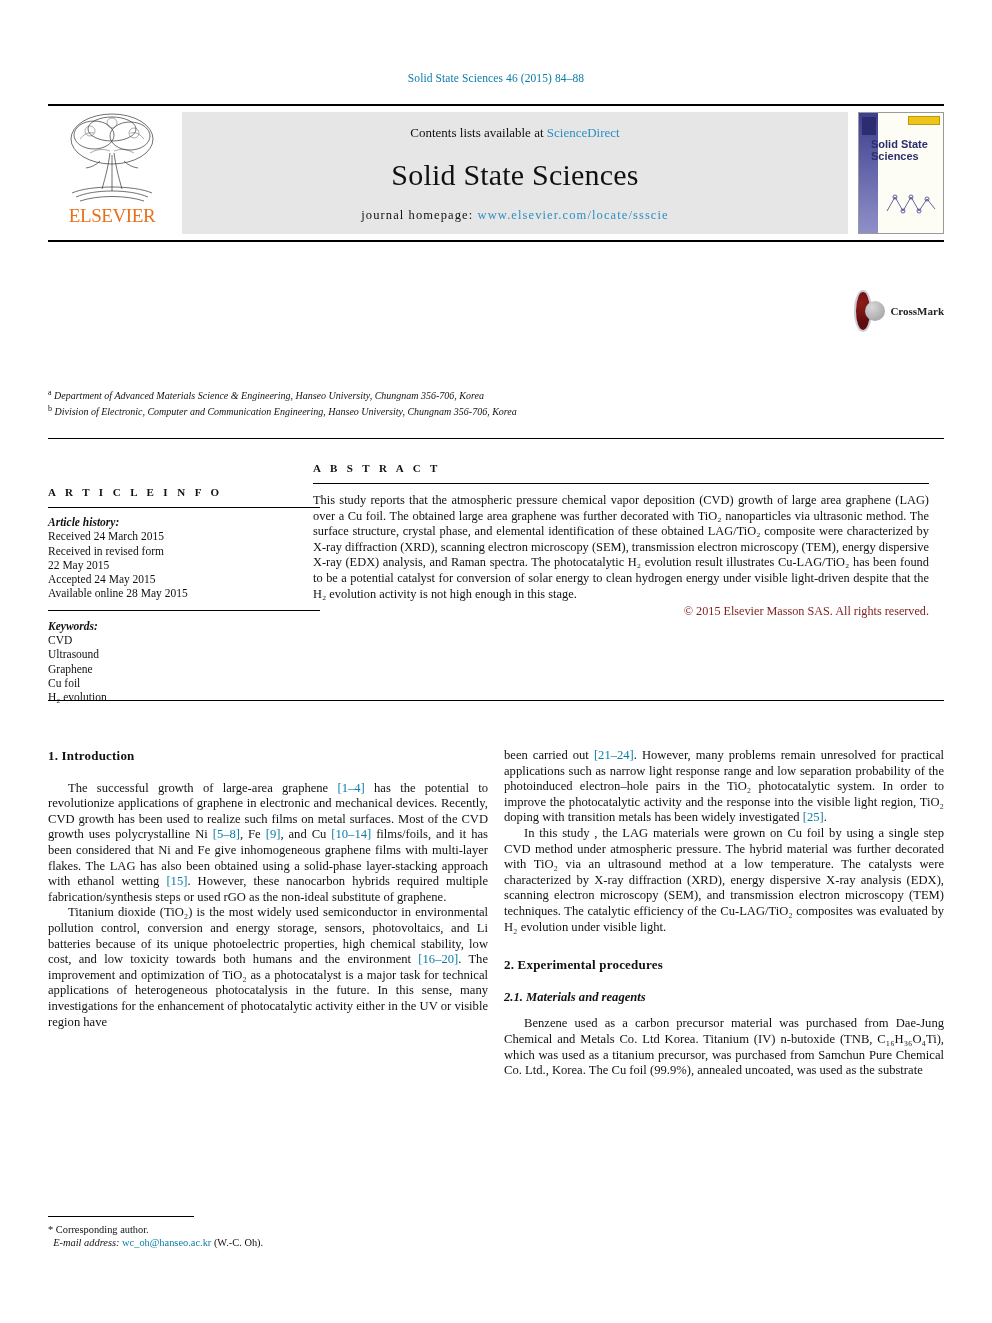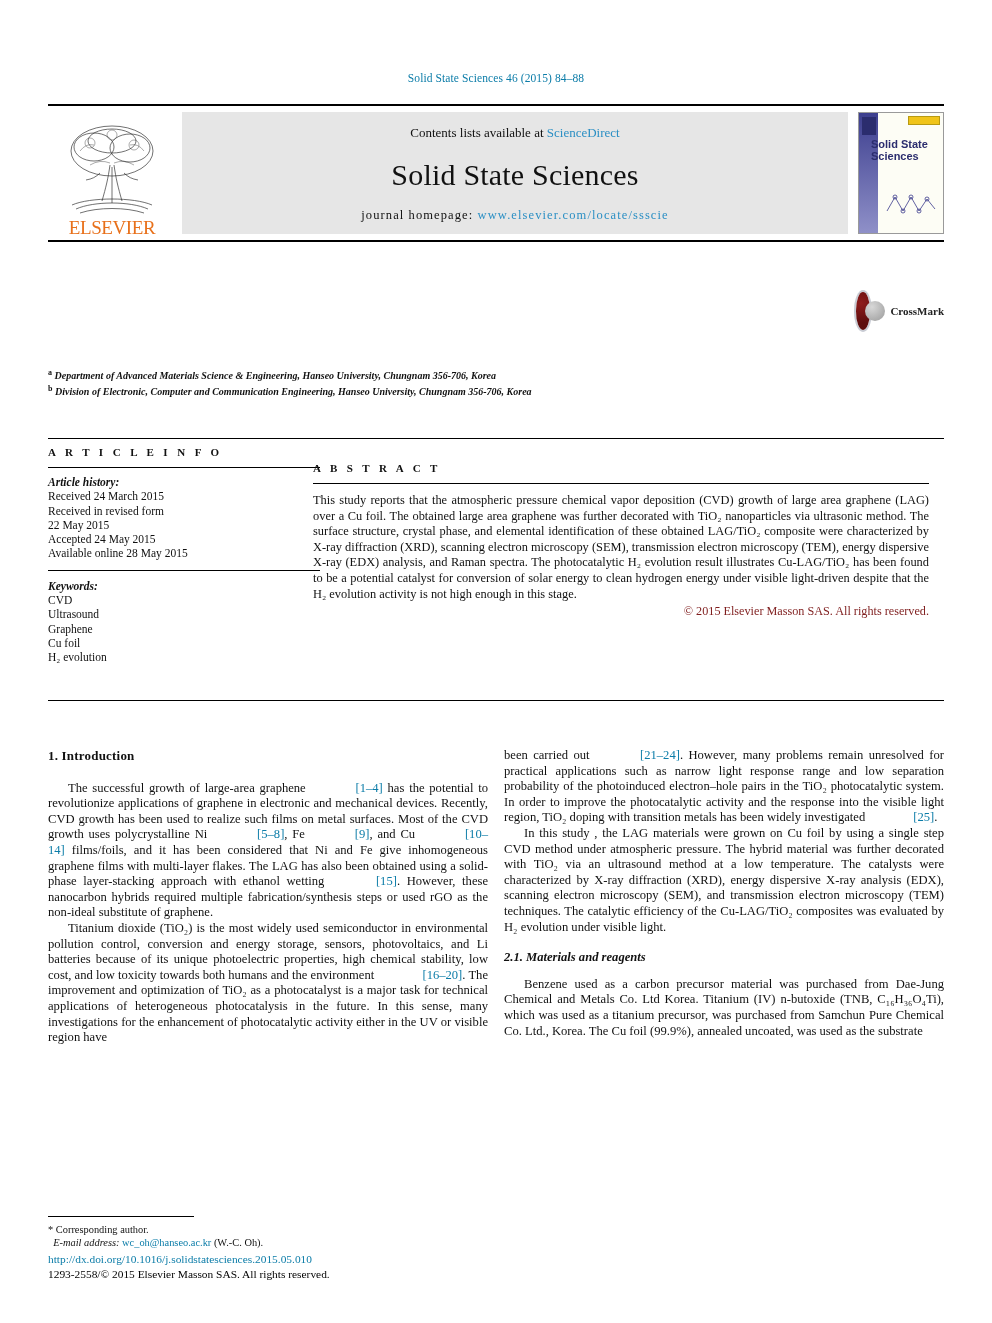--- a/index.html
+++ b/index.html
@@ -47,21 +47,21 @@
     display: flex;
     align-items: stretch;
   }
   .elsevier-logo {
     width: 128px;
     flex: 0 0 128px;
     display: flex;
     flex-direction: column;
     align-items: center;
     justify-content: flex-end;
-    padding-bottom: 3px;
+    padding-bottom: 15px;
     box-sizing: border-box;
   }
   .tree-svg { display:block; }
   .elsevier-word {
     font-family: "Liberation Serif", serif;
     font-size: 19px;
     letter-spacing: -0.4px;
     color: #e8701a;
     line-height: 1;
     margin-top: 1px;
@@ -177,48 +177,47 @@
     position: absolute;
     top: 360px;
     left: 48px;
     width: 880px;
     font-size: 17px;
     color: #111;
   }
   .authors sup { font-size: 10.5px; color: #2b8fc4; vertical-align: super; }
   .affils {
     position: absolute;
-    top: 367px;
+    top: 387px;
     left: 48px;
     width: 880px;
     font-size: 10px;
     font-style: italic;
     line-height: 12.2px;
     color: #111;
-    font-weight: bold;
   }
   .affils sup { font-style: normal; font-size: 8px; vertical-align: super; }
 
   
   .rule-top {
     position: absolute;
     top: 438px;
     left: 48px;
     width: 896px;
     border-top: 1px solid #000;
   }
   .sec-head {
     font-size: 11px;
     font-weight: 700;
     letter-spacing: 3.4px;
     color: #111;
   }
   .info-col {
     position: absolute;
-    top: 446px;
+    top: 486px;
     left: 48px;
     width: 272px;
   }
   .info-rule {
     border-top: 1.6px solid #000;
     margin: 9px 0 7px 0;
   }
   .info-body {
     font-size: 11.5px;
     line-height: 14.3px;
@@ -279,21 +278,21 @@
   }
   .col h3 {
     font-size: 12.6px;
     font-weight: 700;
     font-style: italic;
     margin: 15px 0 11px 0;
     text-align: left;
   }
   .col h2.spaced { margin-top: 22px; }
   .col p { margin: 0; text-indent: 20px; }
-  .ref { color: #0b7ca8; margin-left: 45px; }
+  .ref { color: #0b7ca8; }
 
   
   .footnote {
     position: absolute;
     left: 48px;
     top: 1216px;
     width: 440px;
     font-size: 10.4px;
     line-height: 13px;
     color: #111;
@@ -432,32 +431,29 @@
 
   <div class="col left">
     <h2>1. Introduction</h2>
     <p>The successful growth of large-area graphene <span class="ref">[1–4]</span> has the potential to revolutionize applications of graphene in electronic and mechanical devices. Recently, CVD growth has been used to realize such films on metal surfaces. Most of the CVD growth uses polycrystalline Ni <span class="ref">[5–8]</span>, Fe <span class="ref">[9]</span>, and Cu <span class="ref">[10–14]</span> films/foils, and it has been considered that Ni and Fe give inhomogeneous graphene films with multi-layer flakes. The LAG has also been obtained using a solid-phase layer-stacking approach with ethanol wetting <span class="ref">[15]</span>. However, these nanocarbon hybrids required multiple fabrication/synthesis steps or used rGO as the non-ideal substitute of graphene.</p>
     <p>Titanium dioxide (TiO₂) is the most widely used semiconductor in environmental pollution control, conversion and energy storage, sensors, photovoltaics, and Li batteries because of its unique photoelectric properties, high chemical stability, low cost, and low toxicity towards both humans and the environment <span class="ref">[16–20]</span>. The improvement and optimization of TiO₂ as a photocatalyst is a major task for technical applications of heterogeneous photocatalysis in the future. In this sense, many investigations for the enhancement of photocatalytic activity either in the UV or visible region have</p>
   </div>
 
   <div class="col right">
     <p style="text-indent:0">been carried out <span class="ref">[21–24]</span>. However, many problems remain unresolved for practical applications such as narrow light response range and low separation probability of the photoinduced electron–hole pairs in the TiO₂ photocatalytic system. In order to improve the photocatalytic activity and the response into the visible light region, TiO₂ doping with transition metals has been widely investigated <span class="ref">[25]</span>.</p>
     <p>In this study , the LAG materials were grown on Cu foil by using a single step CVD method under atmospheric pressure. The hybrid material was further decorated with TiO₂ via an ultrasound method at a low temperature. The catalysts were characterized by X-ray diffraction (XRD), energy dispersive X-ray analysis (EDX), scanning electron microscopy (SEM), and transmission electron microscopy (TEM) techniques. The catalytic efficiency of the Cu-LAG/TiO₂ composites was evaluated by H₂ evolution under visible light.</p>
+    <h2 class="spaced">2. Experimental procedures</h2>
     <h3>2.1. Materials and reagents</h3>
     <p>Benzene used as a carbon precursor material was purchased from Dae-Jung Chemical and Metals Co. Ltd Korea. Titanium (IV) n-butoxide (TNB, C₁₆H₃₆O₄Ti), which was used as a titanium precursor, was purchased from Samchun Pure Chemical Co. Ltd., Korea. The Cu foil (99.9%), annealed uncoated, was used as the substrate</p>
   </div>
 
   <div class="footnote">
     <div class="footnote-rule"></div>
     <div class="corr">* Corresponding author.</div>
     <div>
       &nbsp;&nbsp;<span class="em">E-mail address:</span>
       <span class="link">wc_oh@hanseo.ac.kr</span>
       <span>(W.-C. Oh).</span>
     </div>
   </div>
 
-  <div class="footer">
-    <div class="doi">http://dx.doi.org/10.1016/j.solidstatesciences.2015.05.010</div>
-    <div>1293-2558/© 2015 Elsevier Masson SAS. All rights reserved.</div>
-  </div>
 
 </div>
 
 </body></html>

